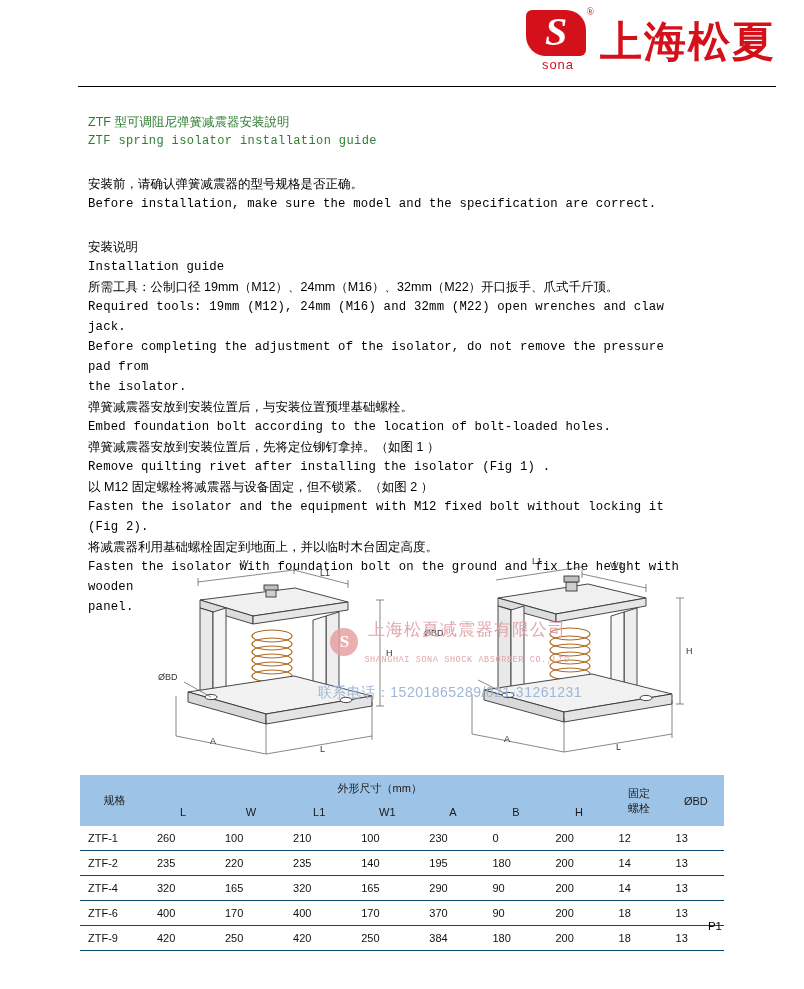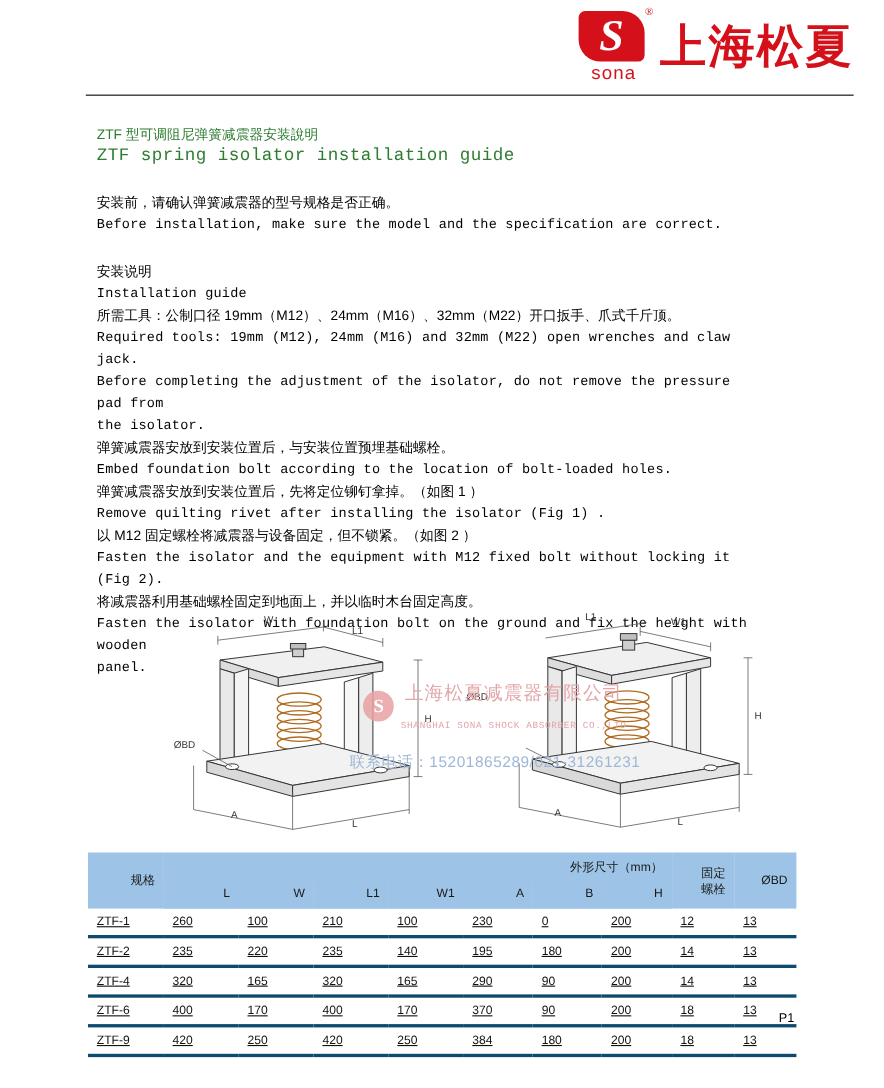--- a/index.html
+++ b/index.html
@@ -48,21 +48,21 @@
     color: #fff;
     font-family: "Liberation Serif", serif;
     font-size: 40px;
     font-weight: bold;
     font-style: italic;
     line-height: 44px;
     text-align: center;
   }
   .logo-sub {
     font-family: "Liberation Sans", sans-serif;
-    font-size: 17px;
+    font-size: 13px;
     color: #d4111a;
     text-align: center;
     letter-spacing: 1px;
     margin-top: 1px;
   }
   .logo-reg {
     position: absolute;
     right: -4px;
     top: -4px;
     font-size: 10px;
@@ -93,21 +93,21 @@
   }
   .title-cn {
     color: #2e7d32;
     font-family: "Liberation Sans", sans-serif;
     font-size: 12.5px;
     line-height: 19px;
   }
   .title-en {
     color: #2e7d32;
     font-family: "Liberation Mono", monospace;
-    font-size: 16px;
+    font-size: 12px;
     line-height: 19px;
     letter-spacing: 0.4px;
   }
   .gap-lg { height: 23px; }
   .line-cn {
     font-family: "Liberation Sans", sans-serif;
     font-size: 12.5px;
     line-height: 20px;
     color: #000;
   }
@@ -184,33 +184,32 @@
   table.spec {
     border-collapse: collapse;
     width: 644px;
     font-family: "Liberation Sans", sans-serif;
     font-size: 11px;
   }
   table.spec th {
     background: #9dc3e6;
     color: #1a1a1a;
     font-weight: normal;
-    text-align: right;
+    text-align: center;
     padding: 4px 8px;
     border: none;
     height: 18px;
   }
   table.spec th.sub { padding-top: 2px; padding-bottom: 5px; }
   table.spec td {
     padding: 6px 8px;
-    border-bottom: 3px solid #0c4a6e;
+    border-bottom: 1px solid #0c4a6e;
     text-align: left;
     color: #111;
     font-size: 11px;
-    text-decoration: underline;
   }
   table.spec tr.hdr-top th { border-bottom: none; }
   .hdr-band { background: #9dc3e6; }
 
   
   .footnotes {
     position: absolute;
     left: 88px;
     top: 1000px;
     width: 620px;

